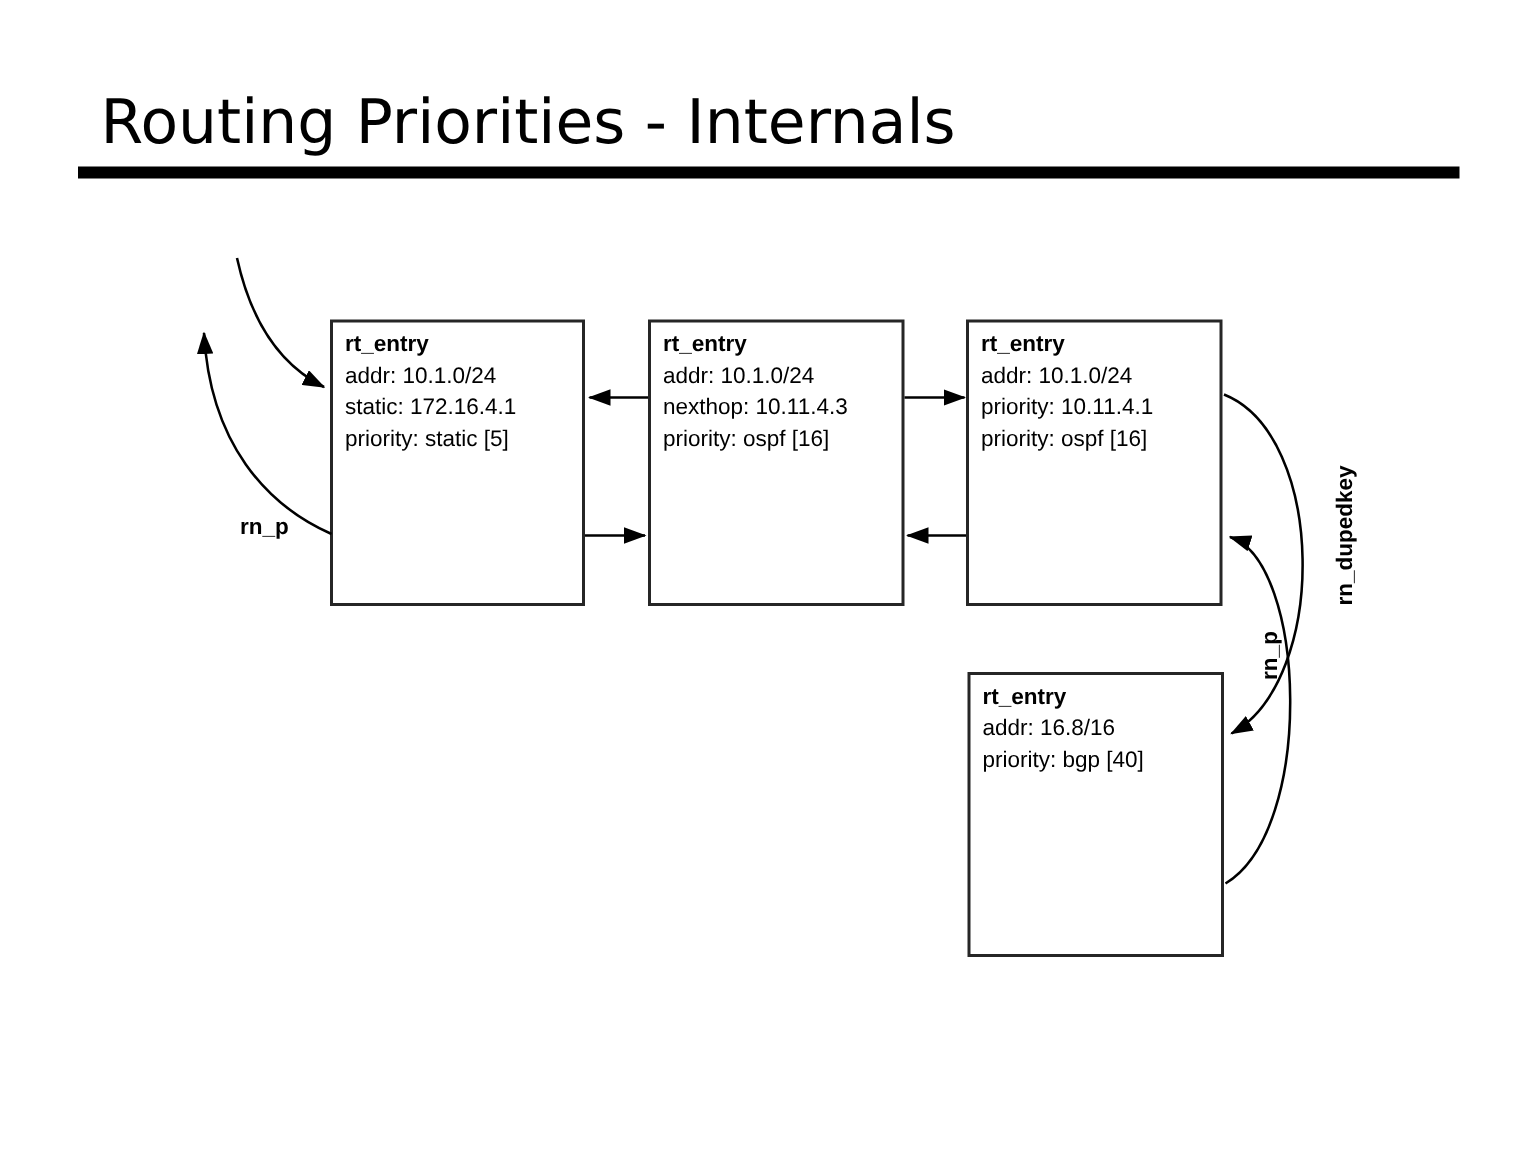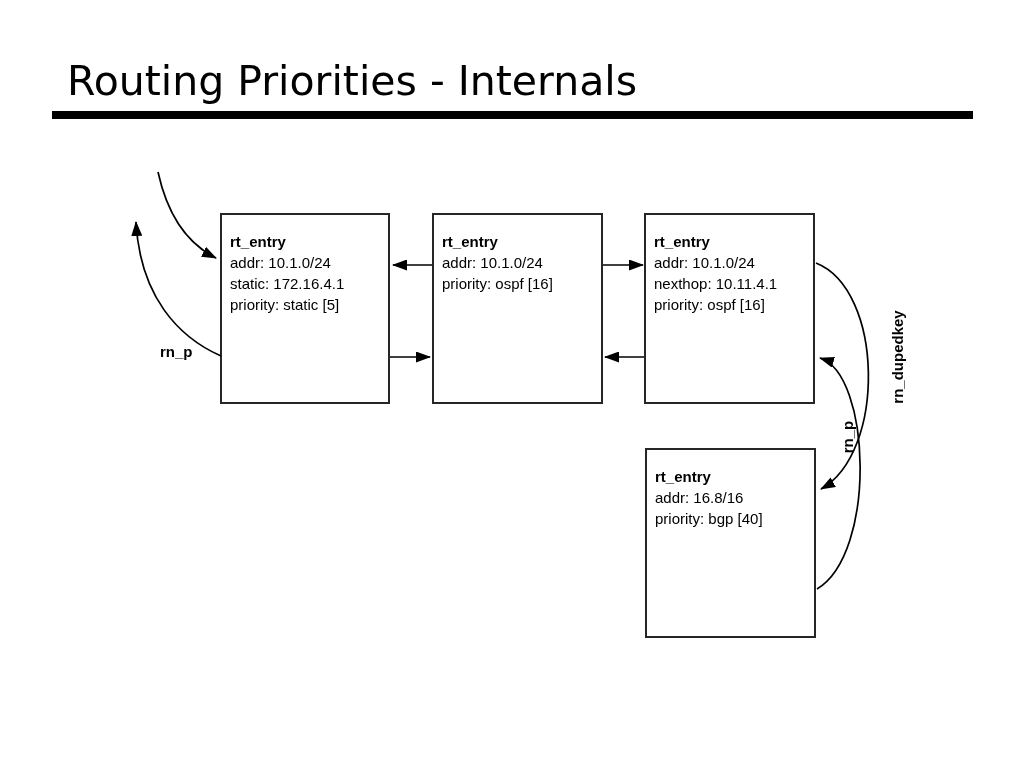--- a/index.html
+++ b/index.html
@@ -35,21 +35,21 @@
     top: 111px;
     width: 921px;
     height: 8px;
     background: #000000;
   }
   .node {
     position: absolute;
     box-sizing: border-box;
     border: 2px solid #262626;
     background: #ffffff;
-    padding: 16px 8px;
+    padding: 4px 8px;
     font-size: 15px;
     line-height: 21px;
     color: #000000;
   }
   .node .node-title { font-weight: bold; }
   #node1 { left: 220px; top: 213px; width: 170px; height: 191px; }
   #node2 { left: 432px; top: 213px; width: 171px; height: 191px; }
   #node3 { left: 644px; top: 213px; width: 171px; height: 191px; }
   #node4 { left: 645px; top: 448px; width: 171px; height: 190px; }
   .edge-label {
@@ -87,27 +87,28 @@
   <div class="node" id="node1">
     <div class="node-title">rt_entry</div>
     <div>addr: 10.1.0/24</div>
     <div>static: 172.16.4.1</div>
     <div>priority: static [5]</div>
   </div>
 
   <div class="node" id="node2">
     <div class="node-title">rt_entry</div>
     <div>addr: 10.1.0/24</div>
+    <div>nexthop: 10.11.4.3</div>
     <div>priority: ospf [16]</div>
   </div>
 
   <div class="node" id="node3">
     <div class="node-title">rt_entry</div>
     <div>addr: 10.1.0/24</div>
-    <div>nexthop: 10.11.4.1</div>
+    <div>priority: 10.11.4.1</div>
     <div>priority: ospf [16]</div>
   </div>
 
   <div class="node" id="node4">
     <div class="node-title">rt_entry</div>
     <div>addr: 16.8/16</div>
     <div>priority: bgp [40]</div>
   </div>
 
   <div class="edge-label" id="label-rn-p-left">rn_p</div>

